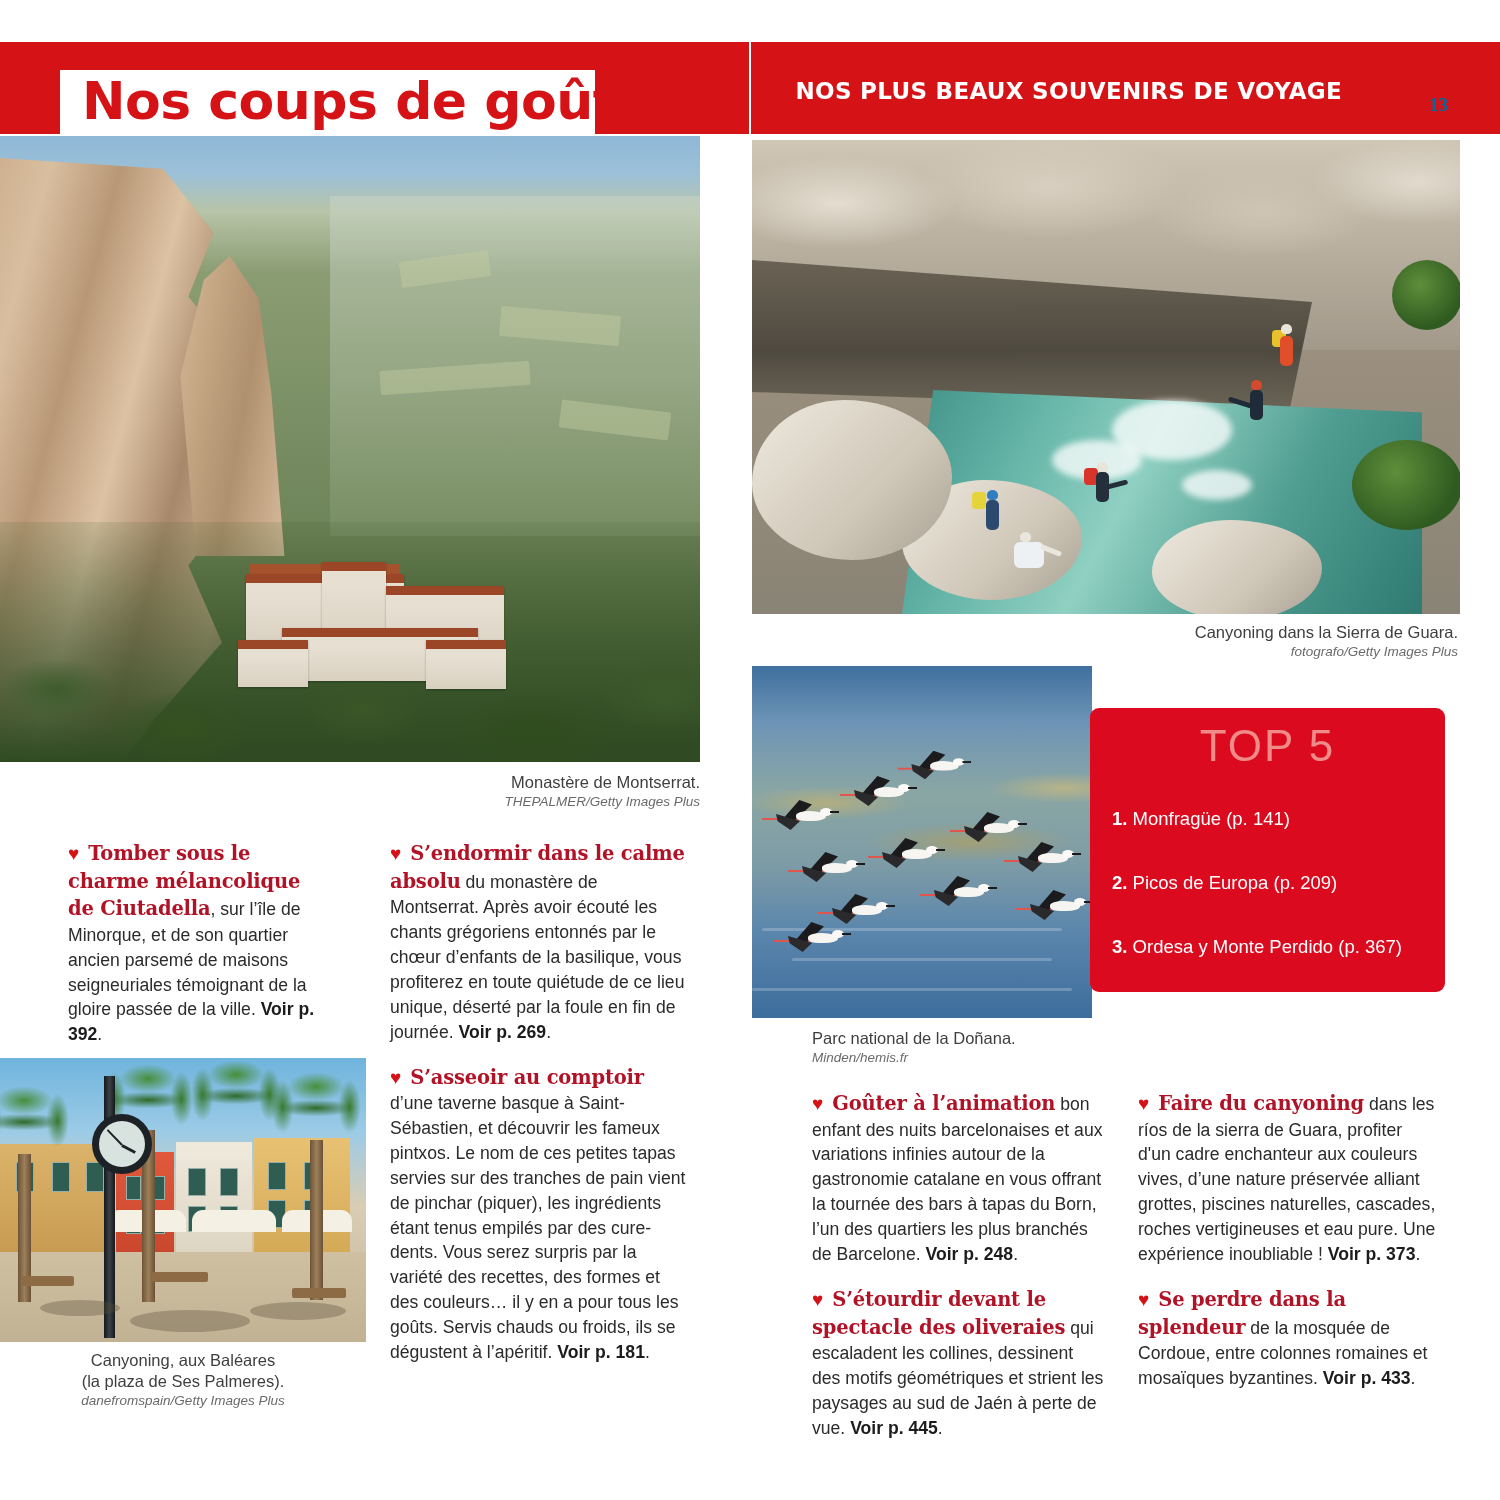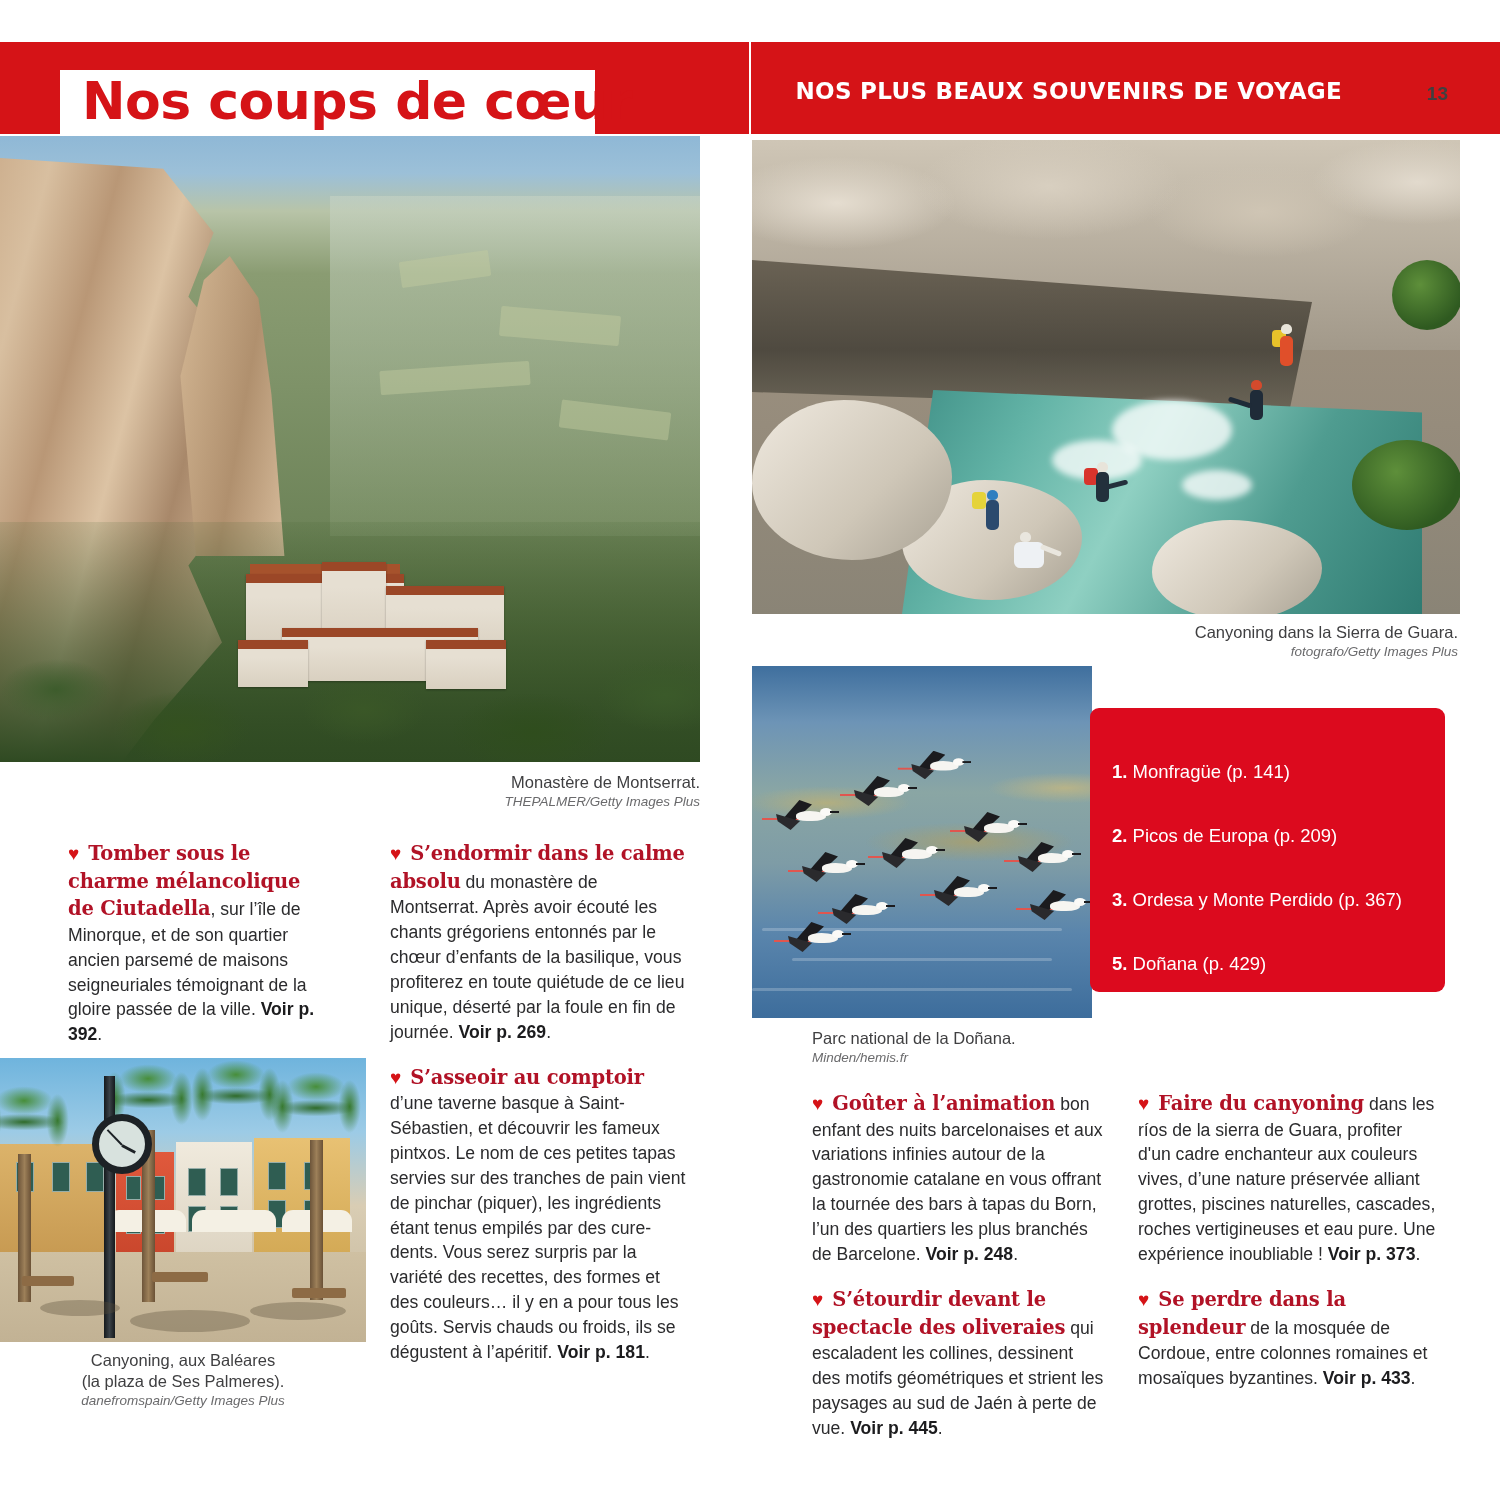--- a/index.html
+++ b/index.html
@@ -62,25 +62,25 @@
     font-family: "DejaVu Sans", sans-serif;
     font-size: 23px;
     font-weight: 700;
     color: #ffffff;
     letter-spacing: 0.3px;
     white-space: nowrap;
   }
   .folio {
     position: absolute;
     right: 52px;
-    top: 41px;
-    font-family: Liberation Sans, sans-serif;
+    top: 52px;
+    font-family: Liberation Serif, serif;
     font-size: 19px;
     font-weight: 700;
-    color: #404040;
+    color: #0369a1;
   }
 
   
   .photo { position: absolute; overflow: hidden; }
 
   
   #photo-montserrat {
     left: 0; top: 136px; width: 700px; height: 626px;
     background:
       linear-gradient(to bottom, #8fb8d6 0%, #9cc0d8 6%, #b8c4a8 12%, #8a9c72 22%, #7e9268 40%, #6e8459 62%, #56703f 85%, #3f5a30 100%);
@@ -395,21 +395,21 @@
   .ital { }
   .see { font-weight: 700; color: #1c1c1e; }
 </style>
 </head>
 <body>
 
 <div class="banner">
   <div class="banner-left"></div>
   <div class="banner-right"></div>
   <div class="title-box"></div>
-  <div class="title-text">Nos coups de cœur</div>
+  <div class="title-text">Nos coups de goûts</div>
   <div class="running-head">NOS PLUS BEAUX SOUVENIRS DE VOYAGE</div>
   <div class="folio">13</div>
 </div>
 
 <div class="photo" id="photo-montserrat">
   <div class="valley-haze"></div>
   <div class="field" style="left:400px;top:120px;width:90px;height:26px;transform:rotate(-8deg);"></div>
   <div class="field" style="left:500px;top:175px;width:120px;height:30px;transform:rotate(5deg);"></div>
   <div class="field" style="left:380px;top:230px;width:150px;height:24px;transform:rotate(-4deg);"></div>
   <div class="field" style="left:560px;top:270px;width:110px;height:28px;transform:rotate(7deg);"></div>
@@ -622,20 +622,21 @@
   <div class="bench" style="left:152px;bottom:60px;width:56px;"></div>
   <div class="bench" style="left:292px;bottom:44px;width:54px;"></div>
 </div>
 <div class="caption" id="cap-ciutadella">
   <span>Canyoning, aux Baléares</span><br>
   <span>(la plaza de Ses Palmeres).</span>
   <span class="credit">danefromspain/Getty Images Plus</span>
 </div>
 
 <div id="top5-box">
+  <div id="top5-kicker">TOP 5</div>
   <div id="top5-list">
     <div class="top5-item">
       <span class="num">1.</span>
       <span>Monfragüe (p. 141)</span>
     </div>
     <div class="top5-item">
       <span class="num">2.</span>
       <span>Picos de Europa (p. 209)</span>
     </div>
     <div class="top5-item">

